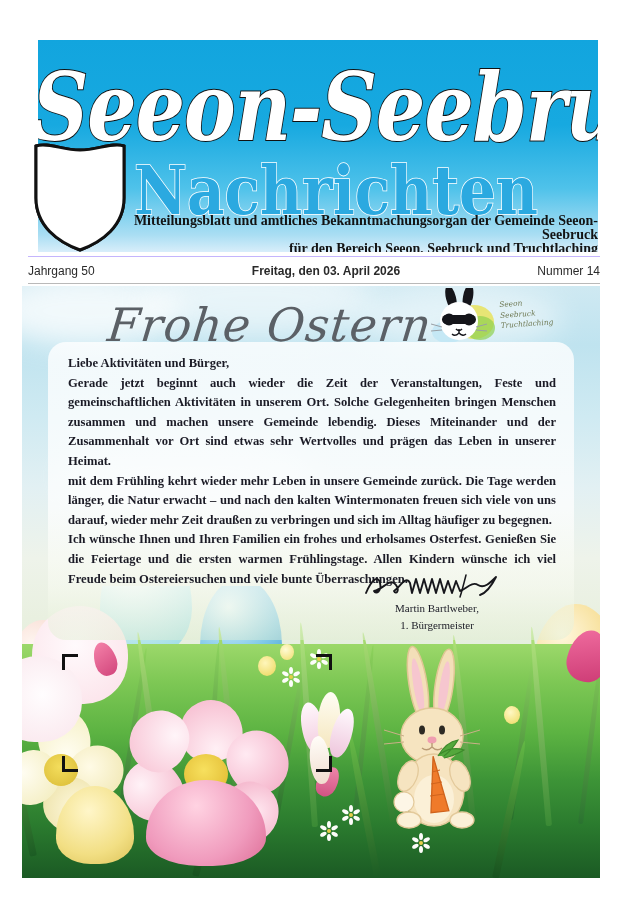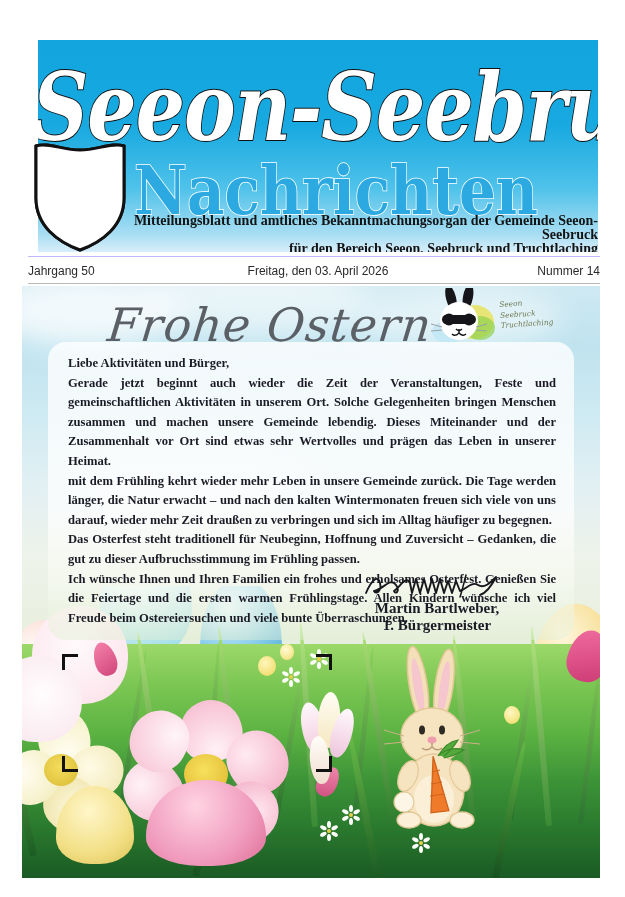--- a/index.html
+++ b/index.html
@@ -50,21 +50,21 @@
   .crest svg{display:block;width:104px;height:112px;}
 
   
   .infobar{
     position:absolute;left:28px;top:256px;width:572px;height:26px;
     border-top:1px solid #c4b5fd;border-bottom:1px solid #b9b9b9;
     font-family:"Liberation Sans", sans-serif;font-size:12px;color:#2a2a2a;
   }
   .infobar span{position:absolute;top:7px;}
   .ib-left{left:0;}
-  .ib-mid{left:4px;width:572px;text-align:center;}
+  .ib-mid{left:12px;width:572px;text-align:center;font-weight:bold;}
   .ib-right{right:0;}
 
   
   .feature{
     position:absolute;left:22px;top:286px;width:578px;height:592px;
     overflow:hidden;
     background:
       linear-gradient(180deg,
         #cfe9f2 0%, #bfe3ef 10%, #cfeaf2 22%, #e2f0f3 34%,
         #eef3ea 46%, #e9f0e0 56%, #e3eedd 64%, #cfe6d8 70%,
@@ -109,22 +109,22 @@
     font-family:"Liberation Serif", serif;
     font-weight:bold;font-size:12.6px;line-height:19.6px;
     color:#1b1b26;text-align:justify;text-justify:inter-word;
   }
   .card p.greet{text-align:left;}
   .sigblock{
     position:absolute;right:22px;bottom:6px;width:230px;text-align:center;
   }
   .sig svg{display:block;margin:0 auto 1px auto;}
   .signame{
-    font-family:"Liberation Serif", serif;font-weight:bold;
-    font-size:15px;line-height:17px;color:#1b1b26;
+    font-family:"Liberation Serif", serif;font-weight:normal;
+    font-size:11px;line-height:17px;color:#1b1b26;
   }
 
   
   .meadow{position:absolute;left:0;top:300px;width:578px;height:292px;overflow:hidden;}
   .grassblade{position:absolute;background:#3f8f3a;border-radius:50% 50% 2px 2px;transform-origin:bottom center;}
   .petal{position:absolute;border-radius:60% 60% 55% 55%;}
   .egg{position:absolute;border-radius:50% 50% 48% 48%/60% 60% 40% 40%;}
   .daisy{position:absolute;width:13px;height:13px;}
   .daisy i{position:absolute;left:4.5px;top:0;width:4px;height:7px;background:#fdfdfa;border-radius:50%;transform-origin:50% 100%;display:block;}
   .daisy b{position:absolute;left:4.5px;top:4.5px;width:4px;height:4px;background:#e8cf4a;border-radius:50%;}
@@ -380,21 +380,20 @@
 
       <div style="position:absolute;left:236px;top:70px;width:18px;height:20px;border-radius:50%;background:radial-gradient(circle at 40% 35%,#fff6bb,#ecd659);"></div>
       <div style="position:absolute;left:258px;top:58px;width:14px;height:16px;border-radius:50%;background:radial-gradient(circle at 40% 35%,#fffbd4,#f0dd6b);"></div>
       <div style="position:absolute;left:482px;top:120px;width:16px;height:18px;border-radius:50%;background:radial-gradient(circle at 40% 35%,#fff8c4,#edd95f);"></div>
     </div>
 
     <div class="card">
       <p class="greet">Liebe Aktivitäten und Bürger,</p>
       <p>Gerade jetzt beginnt auch wieder die Zeit der Veranstaltungen, Feste und gemeinschaftlichen Aktivitäten in unserem Ort. Solche Gelegenheiten bringen Menschen zusammen und machen unsere Gemeinde lebendig. Dieses Miteinander und der Zusammenhalt vor Ort sind etwas sehr Wertvolles und prägen das Leben in unserer Heimat.</p>
       <p>mit dem Frühling kehrt wieder mehr Leben in unsere Gemeinde zurück. Die Tage werden länger, die Natur erwacht – und nach den kalten Wintermonaten freuen sich viele von uns darauf, wieder mehr Zeit draußen zu verbringen und sich im Alltag häufiger zu begegnen.</p>
-      <p>Das Osterfest steht traditionell für Neubeginn, Hoffnung und Zuversicht – Gedanken, die gut zu dieser Aufbruchsstimmung im Frühling passen.</p>
       <p>Ich wünsche Ihnen und Ihren Familien ein frohes und erholsames Osterfest. Genießen Sie die Feiertage und die ersten warmen Frühlingstage. Allen Kindern wünsche ich viel Freude beim Ostereiersuchen und viele bunte Überraschungen.</p>
 
       <div class="sigblock">
         <div class="sig">
           <svg width="150" height="26" viewBox="0 0 150 26" xmlns="http://www.w3.org/2000/svg">
             <path d="M4 20 C 10 6, 16 2, 18 10 C 20 18, 14 22, 12 18 C 22 16, 28 4, 34 12 C 38 18, 34 22, 32 18 C 38 14, 44 2, 48 10 L50 20 L54 6 L58 20 L62 6 L66 20 L70 6 L74 20 L78 6 L82 20 L86 8 L90 20 L94 8 L98 18 C 104 16, 110 8, 116 12 C 122 16, 128 10, 134 4 C 130 12, 124 20, 118 22" fill="none" stroke="#17171c" stroke-width="1.9" stroke-linecap="round" stroke-linejoin="round"></path>
             <path d="M104 2 C 102 10, 100 18, 98 24" fill="none" stroke="#17171c" stroke-width="1.5" stroke-linecap="round"></path>
           </svg>
         </div>
         <div class="signame">Martin Bartlweber,</div>

